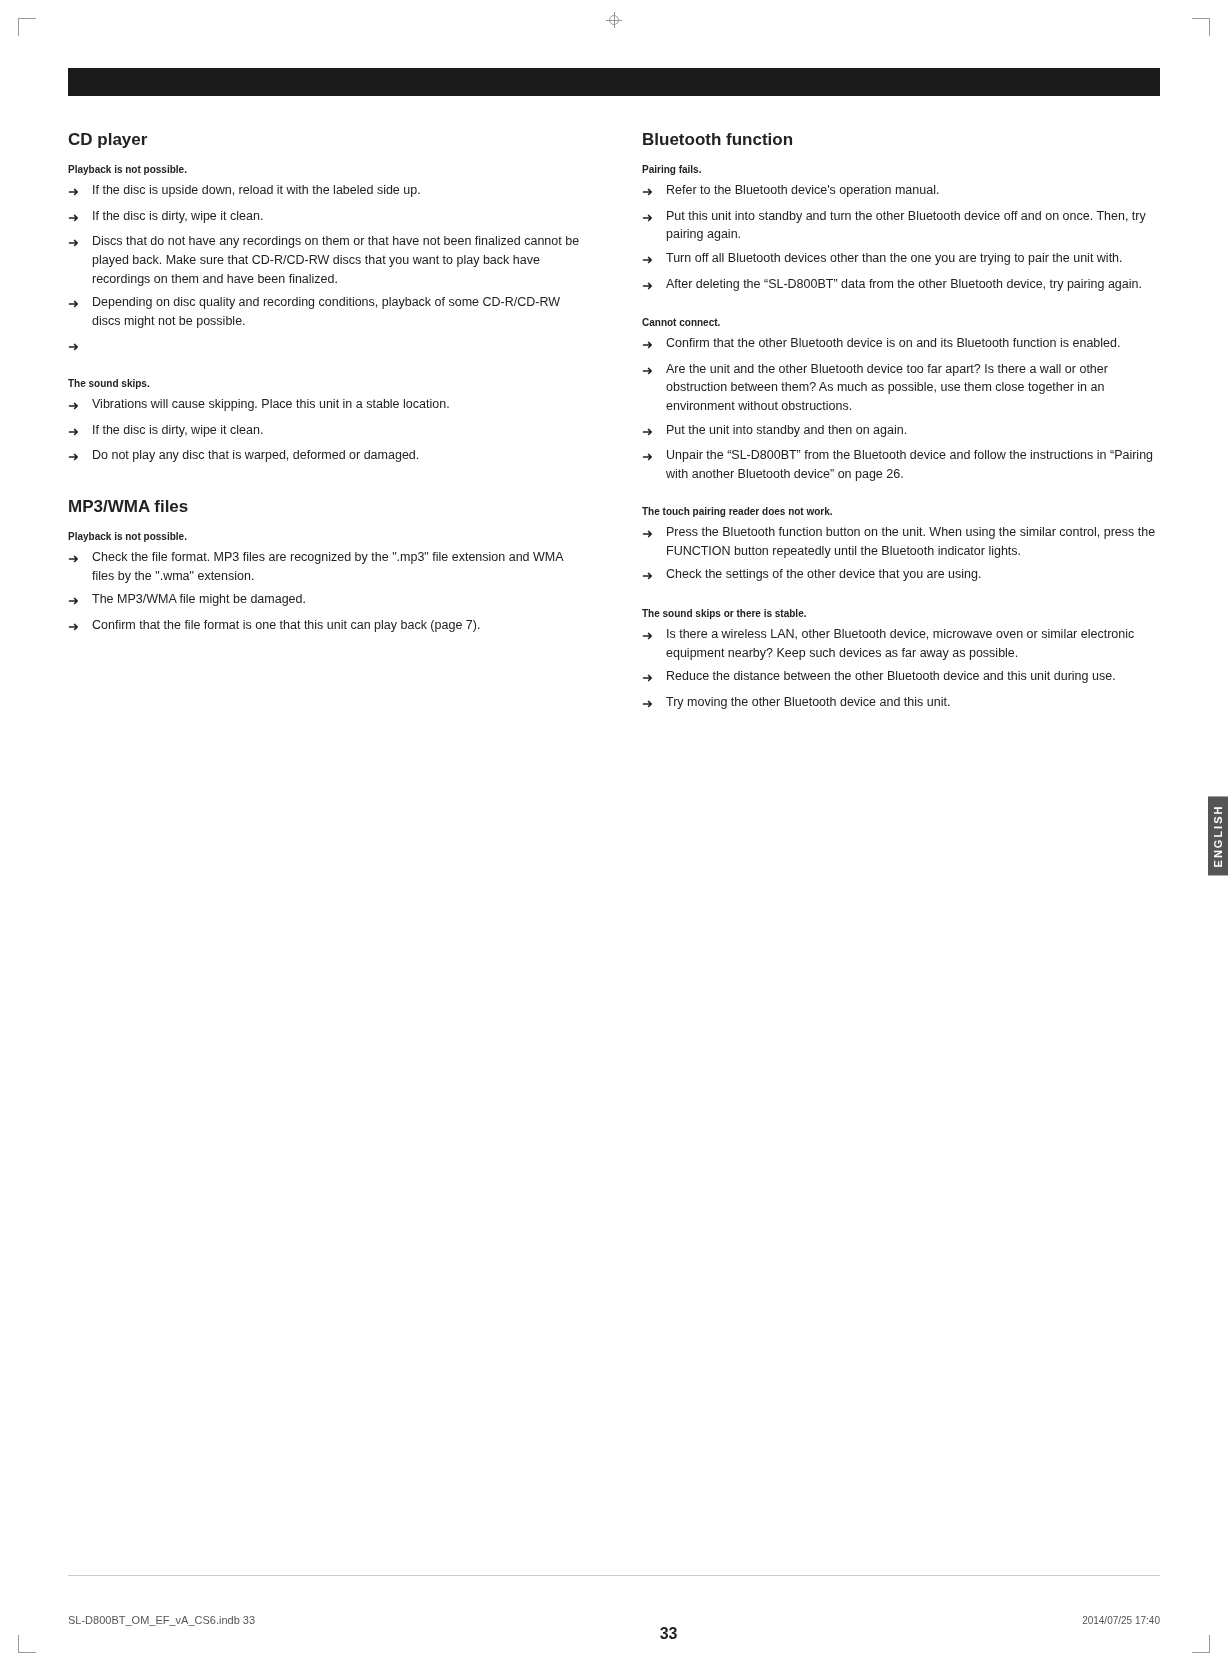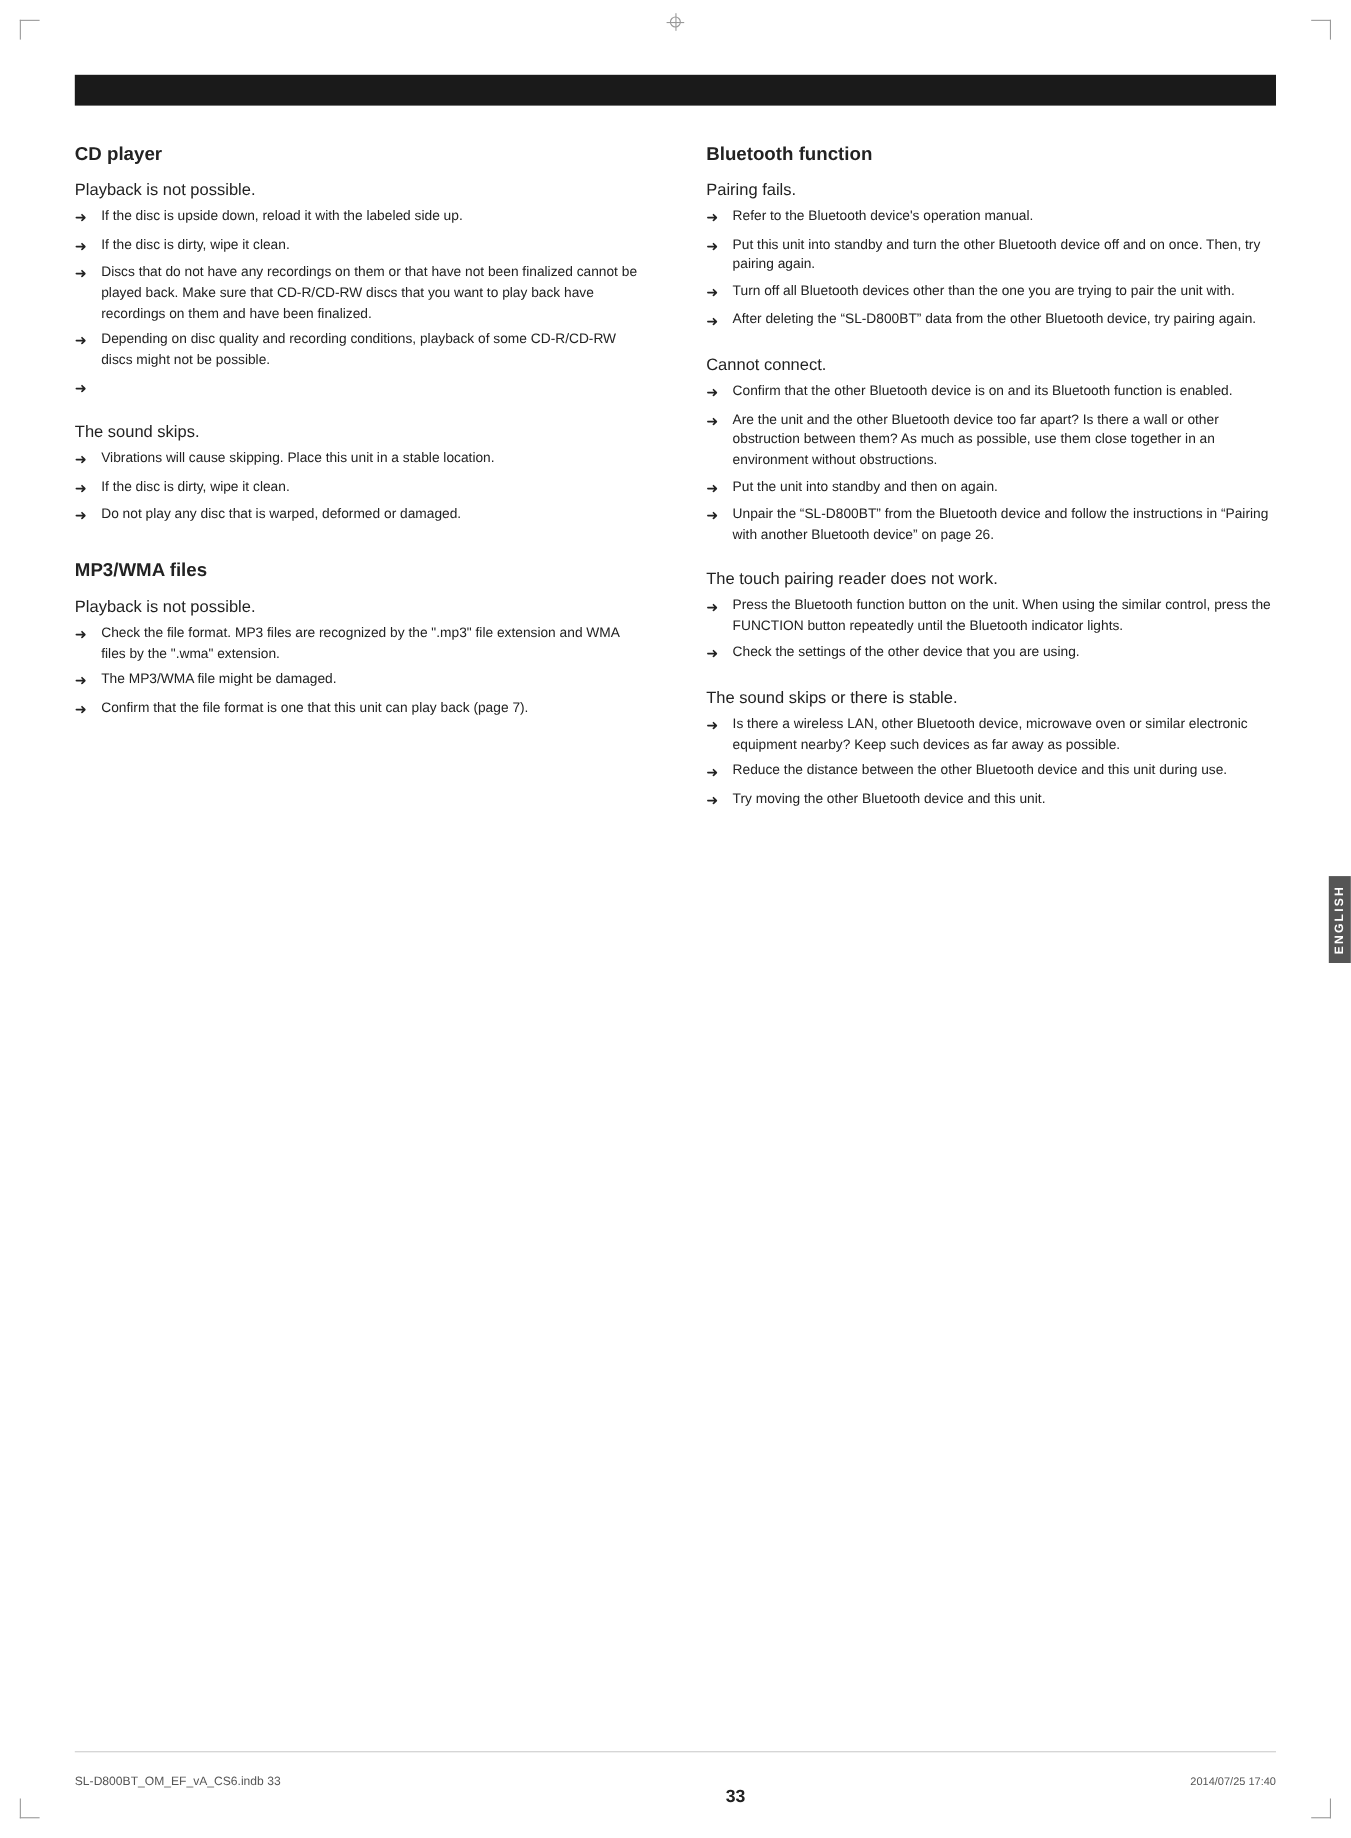--- a/index.html
+++ b/index.html
@@ -90,22 +90,22 @@
       padding-top: 10px;
     }
 
     .section-title {
       font-size: 17px;
       font-weight: bold;
       margin-bottom: 10px;
     }
 
     .subsection-title {
-      font-weight: normal;
-      font-size: 15px;
+      font-weight: bold;
+      font-size: 10px;
       margin-bottom: 6px;
       margin-top: 14px;
     }
 
     .bullet-list {
       list-style: none;
       padding: 0;
       margin: 0 0 8px 0;
     }
 
@@ -154,21 +154,21 @@
     
     .footer {
       position: absolute;
       bottom: 28px;
       left: 68px;
       right: 68px;
       display: flex;
       justify-content: space-between;
       align-items: center;
       border-top: 1px solid #ccc;
-      padding-top: 4px;
+      padding-top: 21px;
     }
 
     .footer-left {
       font-size: 11px;
       color: #555;
     }
 
     .footer-page {
       font-size: 16px;
       font-weight: bold;

